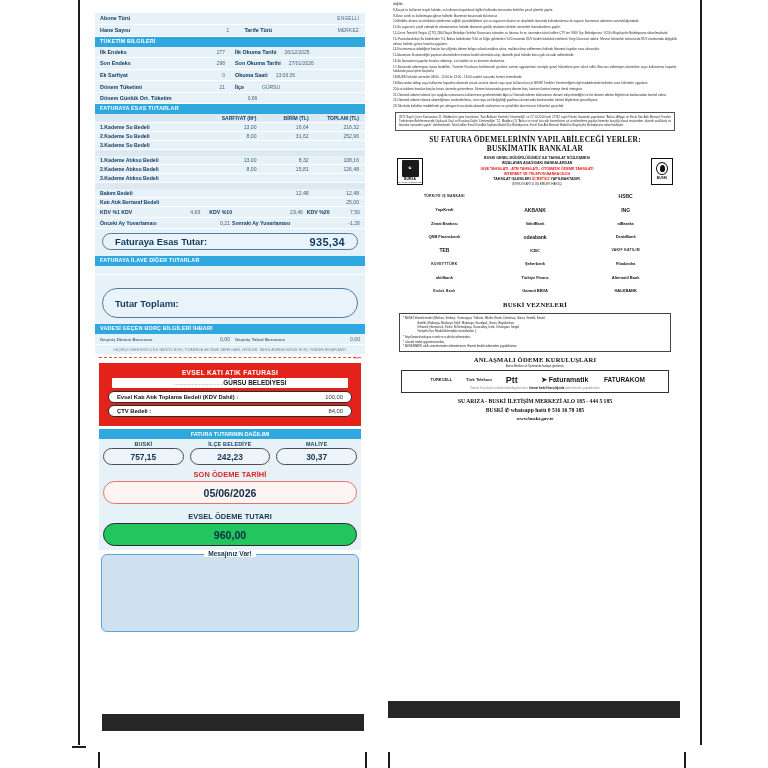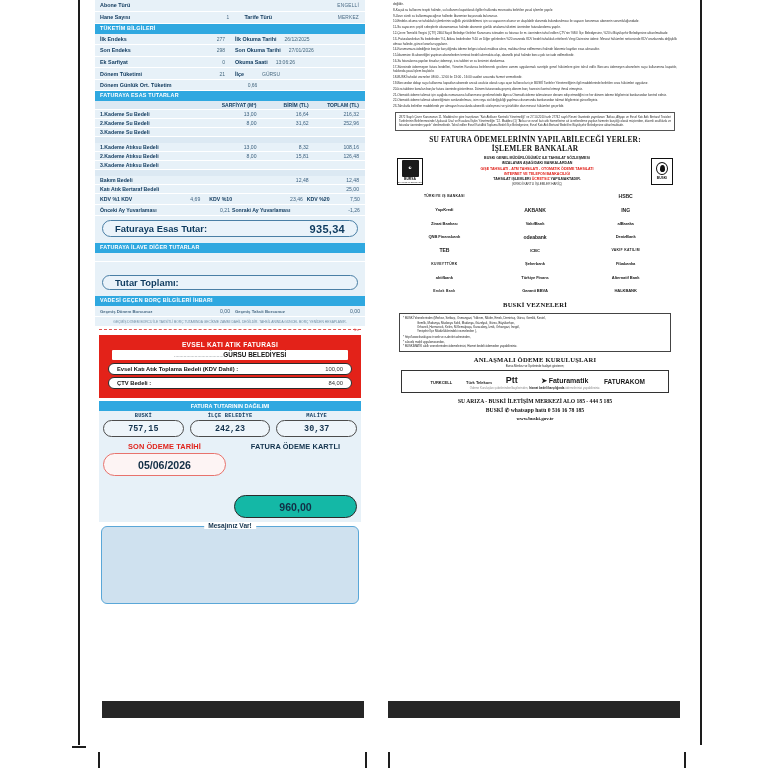--- a/index.html
+++ b/index.html
@@ -11,21 +11,21 @@
     overflow: hidden;
   }
   #sheet { position: relative; width: 768px; height: 768px; background: #fff; }
 
   
   .crop-v { position: absolute; width: 1.5px; background: #1d1d1d; }
   .crop-h { position: absolute; height: 1.5px; background: #1d1d1d; }
 
   
   .page { position: absolute; background: #fff; }
-  #page-left  { left: 95px;  top: 0;  width: 270px; height: 722px; }
+  #page-left  { left: 95px;  top: 13px;  width: 270px; height: 722px; }
   #page-right { left: 385px; top: 0;  width: 300px; height: 722px; }
   .black-bar { position: absolute; background: #262626; }
 
   
   .lp { font-size: 5.3px; color: #15436b; }
   .band {
     background: #2fa8e0; color: #ffffff; font-weight: bold;
     font-size: 5.4px; letter-spacing: .2px;
     padding: 2px 0 2px 5px; line-height: 1.1;
   }
@@ -85,35 +85,35 @@
     background: #fff; border: 1.1px solid #2b2b2b; border-radius: 30px;
     margin: 2.5px 4px; padding: 1.5px 8px; display: flex; justify-content: space-between;
     align-items: center; height: 12px;
   }
   .red-pill .rt { font-size: 5.8px; font-weight: bold; color: #111; }
   .red-pill .rv { font-size: 5.8px; color: #333; }
 
   
   .dist-band { background: #2fa8e0; color: #fff; text-align: center; font-weight: bold; font-size: 5.5px; padding: 2px 0; margin: 3px 4px 0; }
   .dist-wrap { background: #e7f1f8; margin: 0 4px; padding: 2px 4px 4px; display: flex; gap: 6px; }
-  .dist-col { flex: 1; text-align: center; font-family: Liberation Mono, monospace; }
+  .dist-col { flex: 1; text-align: center; }
   .dist-lab { font-size: 5.4px; font-weight: bold; color: #153e61; padding-bottom: 1.5px; letter-spacing: .2px; }
   .dist-box {
     border: 1.3px solid #4c4c4c; border-radius: 18px; background: #eef5fa;
     font-size: 8.4px; font-weight: bold; color: #15344f; padding: 2.5px 0;
   }
 
-  .pay-wrap { background: #e7f1f8; margin: 0 4px; padding: 1px 4px 4px; display: flex; gap: 8px; }
+  .pay-wrap { background: #e7f1f8; margin: 0 4px; padding: 1px 4px 4px; display: flex; gap: 8px; flex-direction: column; }
   .pay-col { flex: 1; text-align: center; }
   .pay-lab { font-size: 7.4px; font-weight: bold; padding-bottom: 2px; letter-spacing: .1px; }
   .pay-lab.red { color: #e0241c; }
   .pay-lab.blk { color: #14344e; }
   .pay-box { border-radius: 22px; font-size: 10.6px; font-weight: bold; padding: 4.5px 0; background: #fdf6f6; }
   .pay-box.red { border: 1.8px solid #e8726c; color: #122e45; background: #fdf4f4; }
-  .pay-box.blk { border: 1.8px solid #2b2b2b; color: #122e45; background: #14b8a6; margin-top: 42px; }
+  .pay-box.blk { border: 1.8px solid #2b2b2b; color: #122e45; background: #22c55e; }
 
   
   .msg-wrap { margin: 4px 6px 0; position: relative; }
   .msg-legend {
     position: absolute; top: -4px; left: 50%; transform: translateX(-50%);
     background: #ffffff; padding: 0 4px; font-size: 6.6px; font-weight: bold; color: #14344e;
   }
   .msg-box { border: 1.4px solid #5aa7d8; border-radius: 6px; background: #cfe1ef; height: 78px; }
 
   
@@ -159,21 +159,21 @@
     text-align: center; white-space: nowrap;
   }
   .bank-cell.sm  { font-size: 4.1px; }
   .bank-cell.xs  { font-size: 3.4px; letter-spacing: .3px; }
 
   .veznebox { border: .8px solid #444; margin: 2px 6px; padding: 2.5px 3px; }
   .vezne-line { font-size: 2.9px; line-height: 1.5; color: #222; }
   .vezne-line.ind { text-indent: 0; padding-left: 2px; }
 
   .pay-inst-box { border: .9px solid #333; margin: 2px 8px 2px; padding: 2px 3px 2px; }
-  .pi-grid { display: flex; flex-wrap: wrap; align-items: flex-end; justify-content: center; gap: 3px 14px; padding: 1.5px 0 2px; }
+  .pi-grid { display: flex; flex-wrap: wrap; align-items: center; justify-content: center; gap: 3px 14px; padding: 1.5px 0 2px; }
   .pi-item { font-size: 6.4px; font-weight: bold; color: #1a1a1a; display: flex; align-items: center; gap: 1.5px; }
   .pi-item.small { font-size: 4px; }
   .pi-note { font-size: 2.9px; color: #8a8a8a; text-align: center; line-height: 1.3; }
   .pi-note b { color: #1a1a1a; }
 
   .contact { text-align: center; font-family: "Liberation Serif", serif; font-weight: bold; font-size: 5.6px; color: #111; line-height: 1.55; padding-top: 2px; }
   .contact .www { font-size: 5px; }
 </style>
 </head>
 <body>
@@ -351,21 +351,21 @@
         <div class="pt">Faturaya Esas Tutar:</div>
         <div class="pv">935,34</div>
       </div>
     </div>
 
     <div class="band">FATURAYA İLAVE DİĞER TUTARLAR</div>
     <div style="background:#e7f1f8;height:9px;border-bottom:1px solid #fff;"></div>
     <div style="background:#e7f1f8;height:9px;"></div>
 
     <div style="background:#e7f1f8;padding:1px 0 3px;">
-      <div class="pill" style="height:15px;">
+      <div class="pill" style="height:30px;">
         <div class="pt">Tutar Toplamı:</div>
         <div class="pv"></div>
       </div>
     </div>
 
     <div class="band">VADESİ GEÇEN BORÇ BİLGİLERİ İHBARI</div>
 
     <div class="kdv-row" style="padding:2px 0;">
       <div class="kdv-lab" style="width:33%;font-size:4.3px;color:#4a6b85;">Geçmiş Dönem Borcunuz</div>
       <div class="kdv-val" style="width:17%;text-align:right;">0,00</div>
@@ -411,21 +411,21 @@
         <div class="dist-box">30,37</div>
       </div>
     </div>
 
     <div class="pay-wrap">
       <div class="pay-col">
         <div class="pay-lab red">SON ÖDEME TARİHİ</div>
         <div class="pay-box red">05/06/2026</div>
       </div>
       <div class="pay-col">
-        <div class="pay-lab blk">FATURA ÖDEME KARTLI</div>
+        <div class="pay-lab blk">EVSEL ÖDEME TUTARI</div>
         <div class="pay-box blk">960,00</div>
       </div>
     </div>
 
     <div class="msg-wrap">
       <div class="msg-legend">Mesajınız Var!</div>
       <div class="msg-box"></div>
     </div>
 
     <div class="black-bar" style="left:7px; top:701px; width:262px; height:17px;"></div>
@@ -449,21 +449,21 @@
       <p>19-Borcundan dolayı suyu kullanıma kapatılan abonede ancak usulsüz olarak suyu açan kullanıcılar için BUSKİ Tarifeler Yönetmeliğinin ilgili maddelerinde belirtilen ceza hükümleri uygulanır.</p>
       <p>20-Icra takibine konulan borçlar fatura üzerinde gösterilmez. Dönem faturanızda geçmiş dönem borç hanesini kontrol etmeyi ihmal etmeyiniz.</p>
       <p>21-Otomatik ödeme talimatı için aşağıda numarasına kullanımınız gerekmektedir. Ayrıca Otomatik ödeme talimatınızın devamı edip etmediğini ve her dönem ödeme bilgilerinizi bankanızdan kontrol ediniz.</p>
       <p>22-Otomatik ödeme talimatı abonelığinizin sonlandırılması, isim veya sicil değişikliği yapılması durumunda bankanızdan talimat bilgilerinizi güncelleyiniz.</p>
       <p>23-Tahsilatla belirtilen maddelerde yer almayan hususlarda abonelik sözleşmesi ve yürürlükte olan mevcut hükümleri geçerlidir.</p>
     </div>
 
     <div class="legal-box">2872 Sayılı Çevre Kanununun 11. Maddesi'ne göre hazırlanan "Katı Atıkların Kontrolü Yönetmeliği" ve 27.10.2010 tarih 27742 sayılı Resmi Gazetede yayınlanan "Atıksu, Altyapı ve Evsel Katı Atık Bertaraf Tesisleri Tarifelerinin Belirlenmesinde Uyulacak Usul ve Esaslara İlişkin Yönetmeliğin "22. Maddesi (1) "Atıksu ve evsel katı atık hizmetlerine ait ücretlendirme yapılan hizmetin karşılığı olarak müşteriden, düzenli aralıklarla ve faturalar üzerinden yapılır" denilmektedir. Tahsil edilen Evsel Katı Atık Toplama Bedeli İlçe Belediyesine, Evsel Katı Atık Bertaraf Bedeli'ne Büyükşehir Belediyesine aktarılmaktadır.</div>
 
     <div class="sec-title">SU FATURA ÖDEMELERİNİN YAPILABİLECEĞİ YERLER:</div>
-    <div class="sec-title" style="margin-bottom:1px;">İŞLEMLER BANKALAR</div>
+    <div class="sec-title" style="margin-bottom:1px;">BUSKİMATİK BANKALAR</div>
 
     <div class="bankhdr">
       <div class="logo-bursa">
         <div class="bursa-shield">
             <span>☯</span>
           </div>
         <div class="cap">BURSA</div>
         <div class="cap2">BÜYÜKŞEHİR BELEDİYESİ</div>
       </div>
       <div class="bankhdr-mid">

